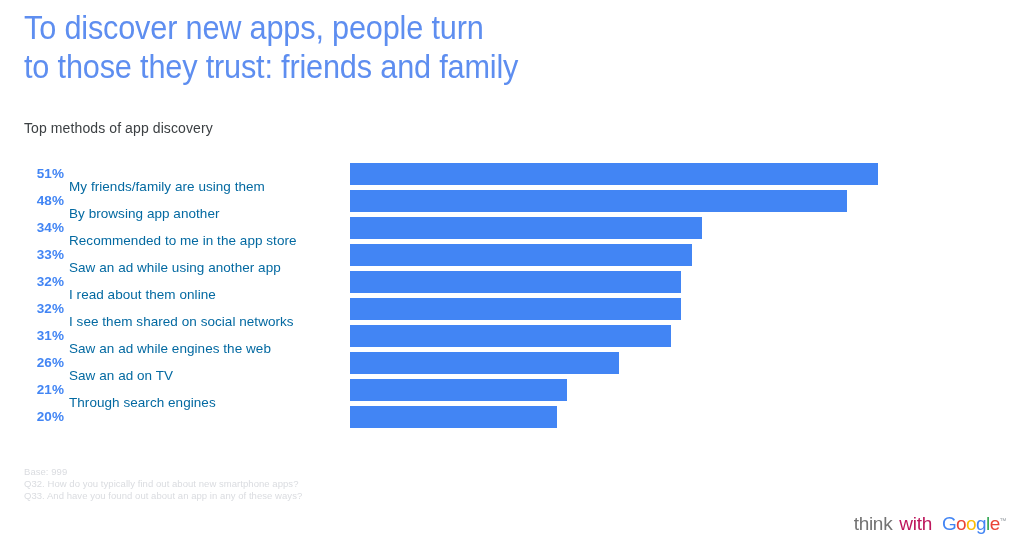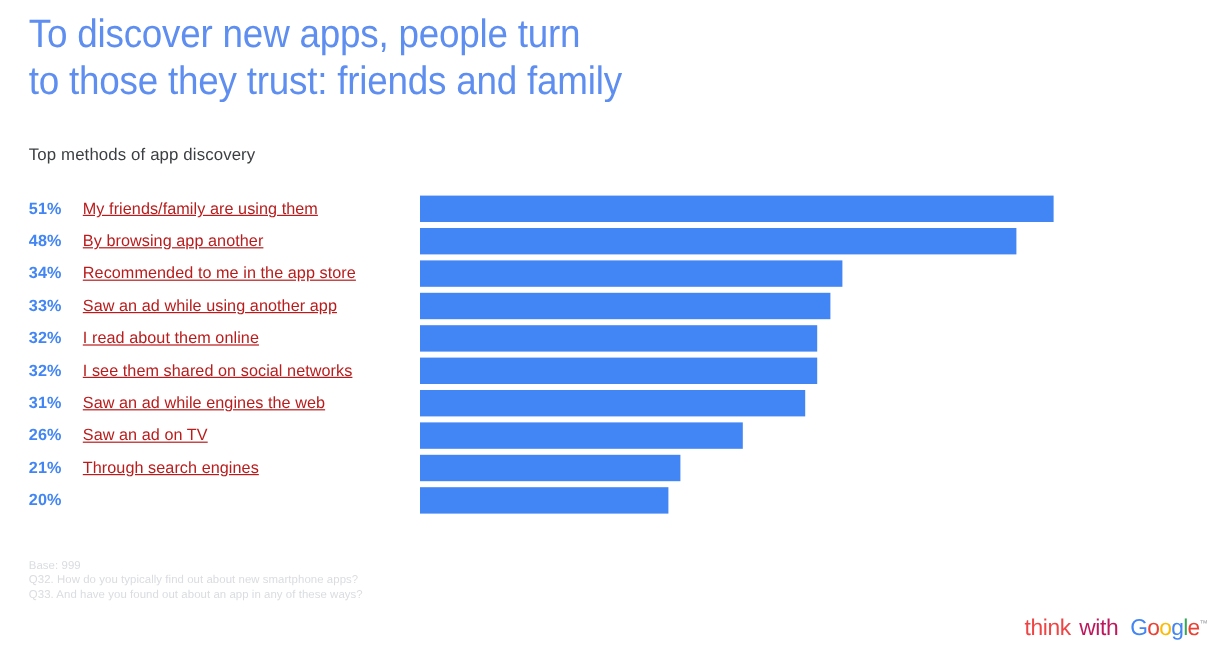--- a/index.html
+++ b/index.html
@@ -53,38 +53,37 @@
   }
   .row {
     position: relative;
     height: 27px;
   }
   .pct {
     position: absolute;
     left: 24px;
     top: 0;
     width: 40px;
-    text-align: left;
+    text-align: right;
     color: #4285f4;
     font-size: 13.5px;
     font-weight: 700;
     line-height: 22px;
     letter-spacing: 0.1px;
   }
   .cat {
     position: absolute;
     left: 69px;
-    top: 0;
-    color: #b91c1c;
+    top: 13px;
+    color: #0369a1;
     font-size: 13.5px;
     font-weight: 400;
     line-height: 22px;
     letter-spacing: 0.05px;
     white-space: nowrap;
-    text-decoration: underline;
   }
   .bar-track {
     position: absolute;
     left: 350px;
     top: 0;
     right: 0;
     height: 22px;
   }
   .bar {
     height: 22px;
@@ -108,21 +107,21 @@
   .logo {
     position: absolute;
     right: 18px;
     bottom: 12px;
     font-size: 19px;
     line-height: 22px;
     letter-spacing: -0.3px;
     white-space: nowrap;
     font-weight: 400;
   }
-  .logo .think { color: #ef4444; }
+  .logo .think { color: #737373; }
   .logo .with  { color: #be185d; margin-left: 2px; }
   .logo .google { margin-left: 5px; font-weight: 500; letter-spacing: -0.6px; }
   .logo .g1 { color: #4285f4; }
   .logo .o1 { color: #ea4335; }
   .logo .o2 { color: #fbbc05; }
   .logo .g2 { color: #4285f4; }
   .logo .l1 { color: #34a853; }
   .logo .e1 { color: #ea4335; }
   .logo .tm { color: #9aa0a6; font-size: 7px; vertical-align: super; }
 </style>

